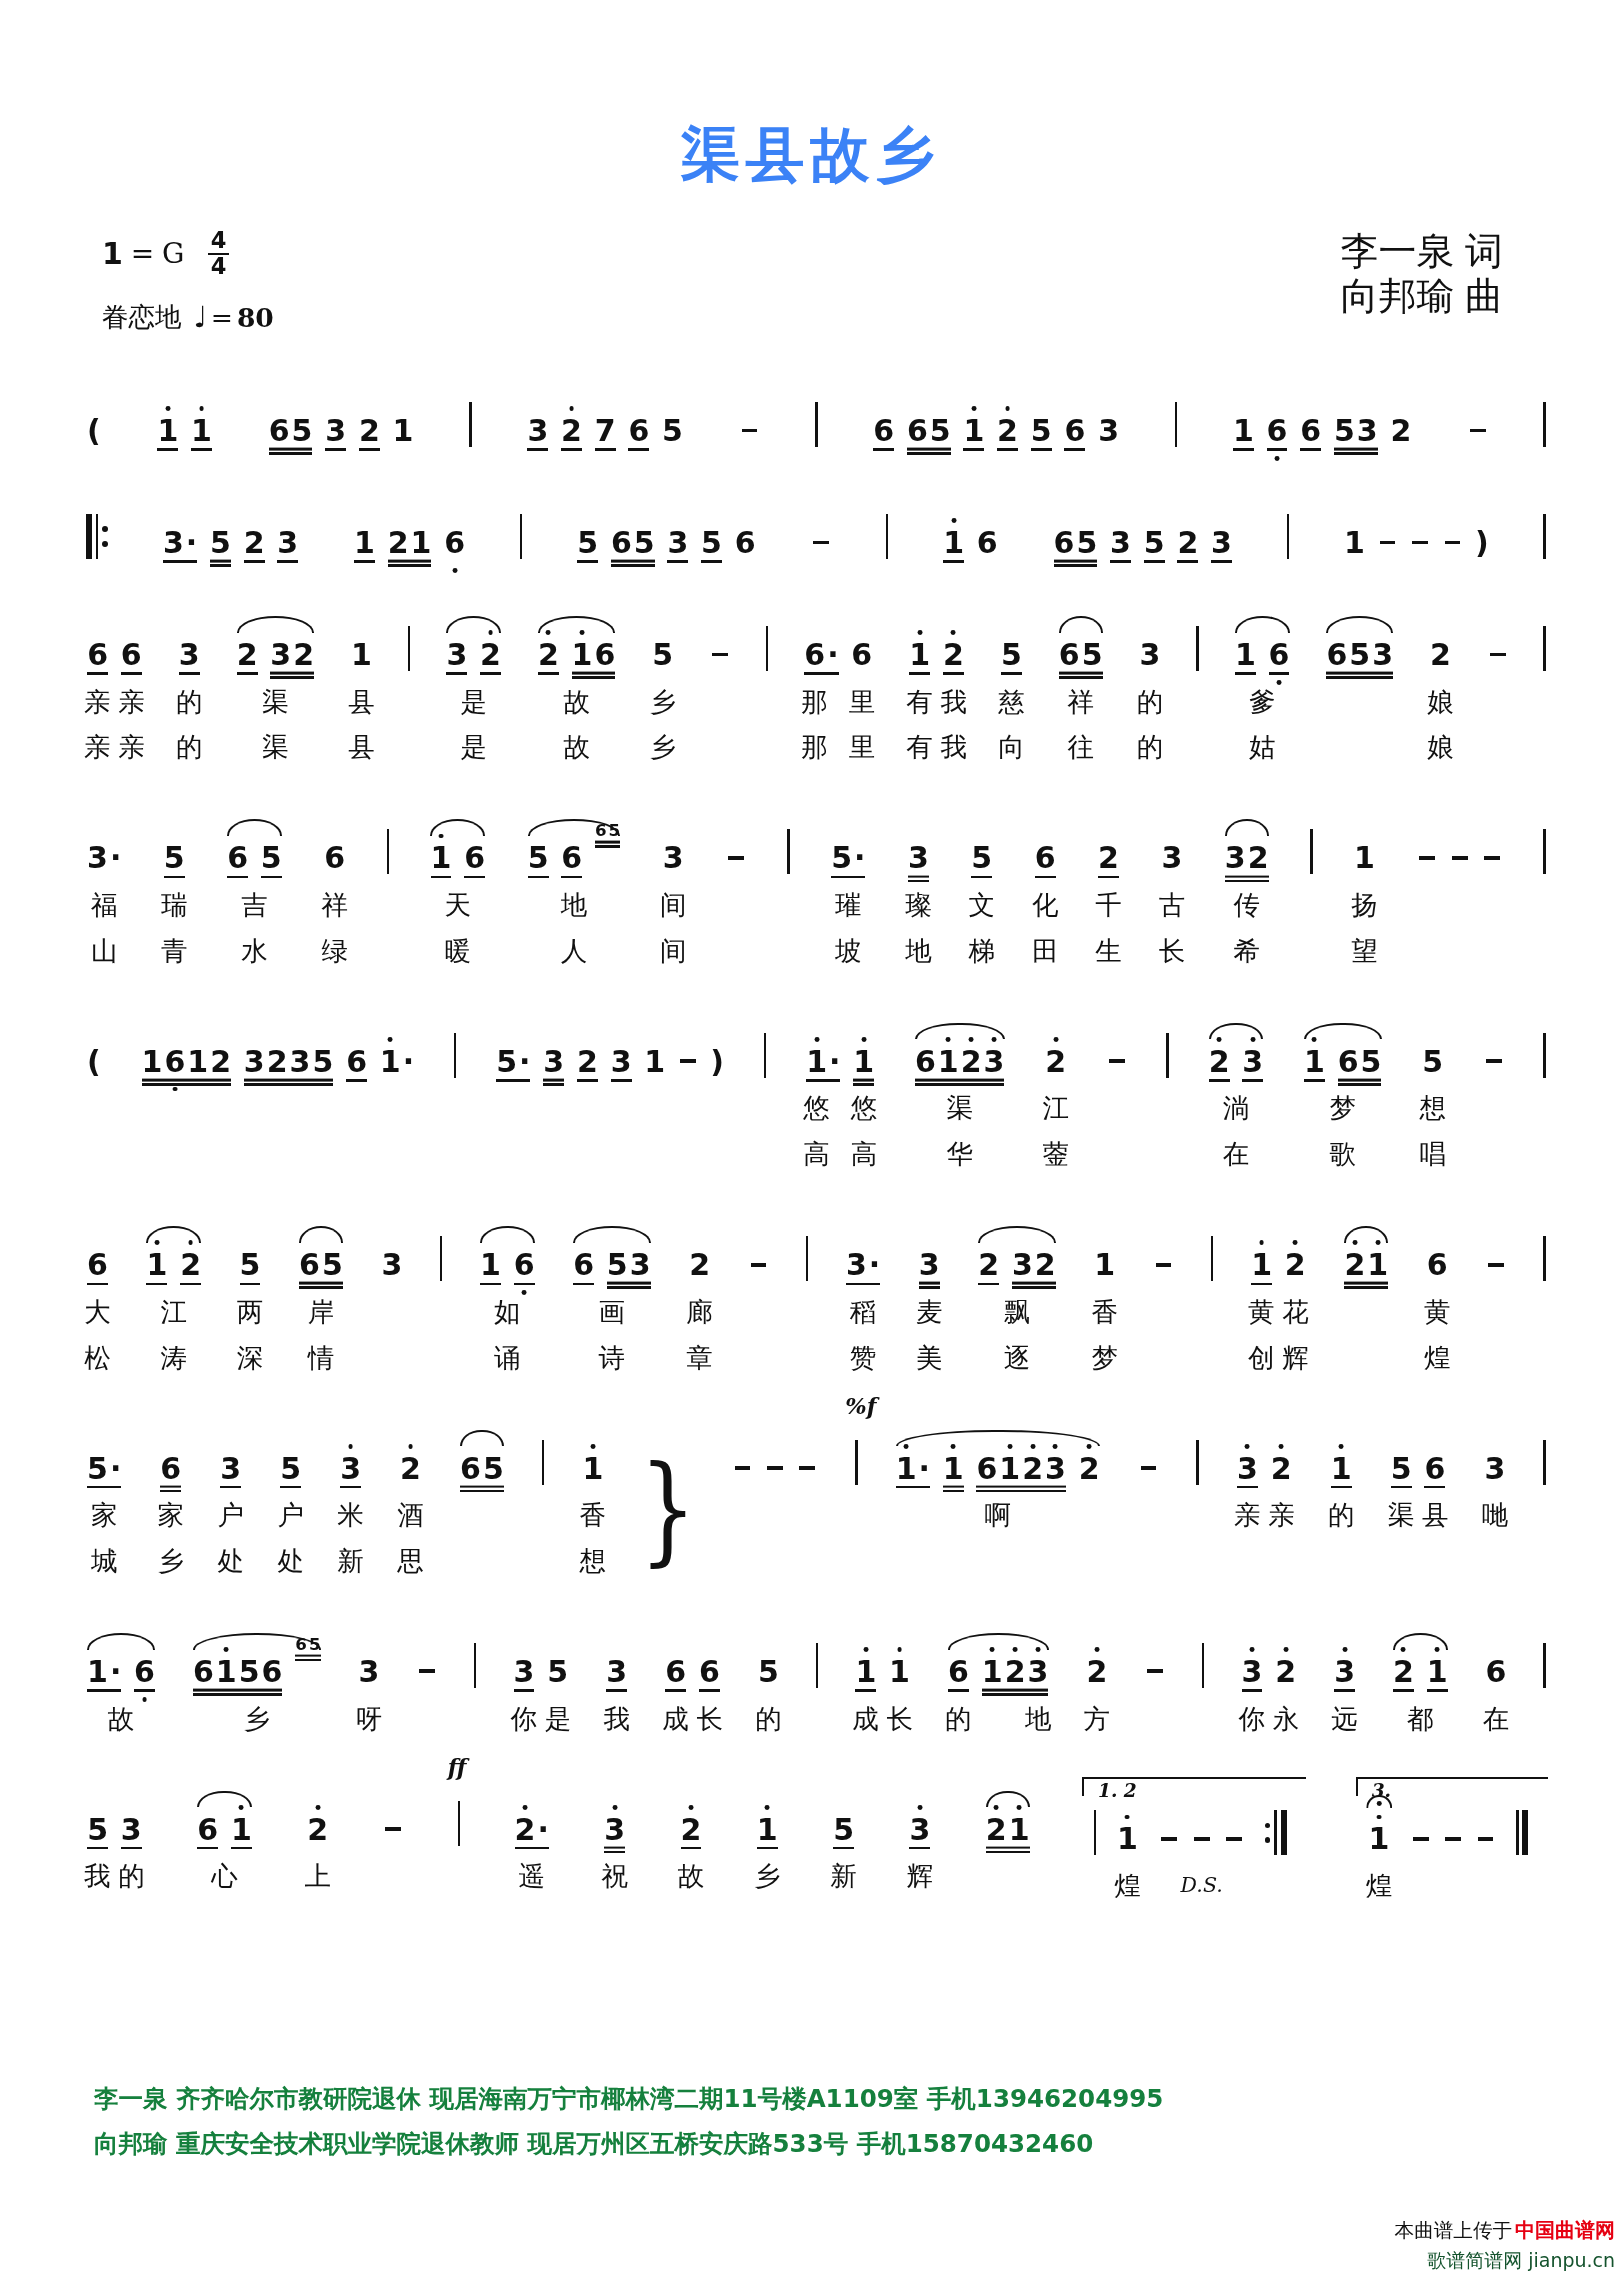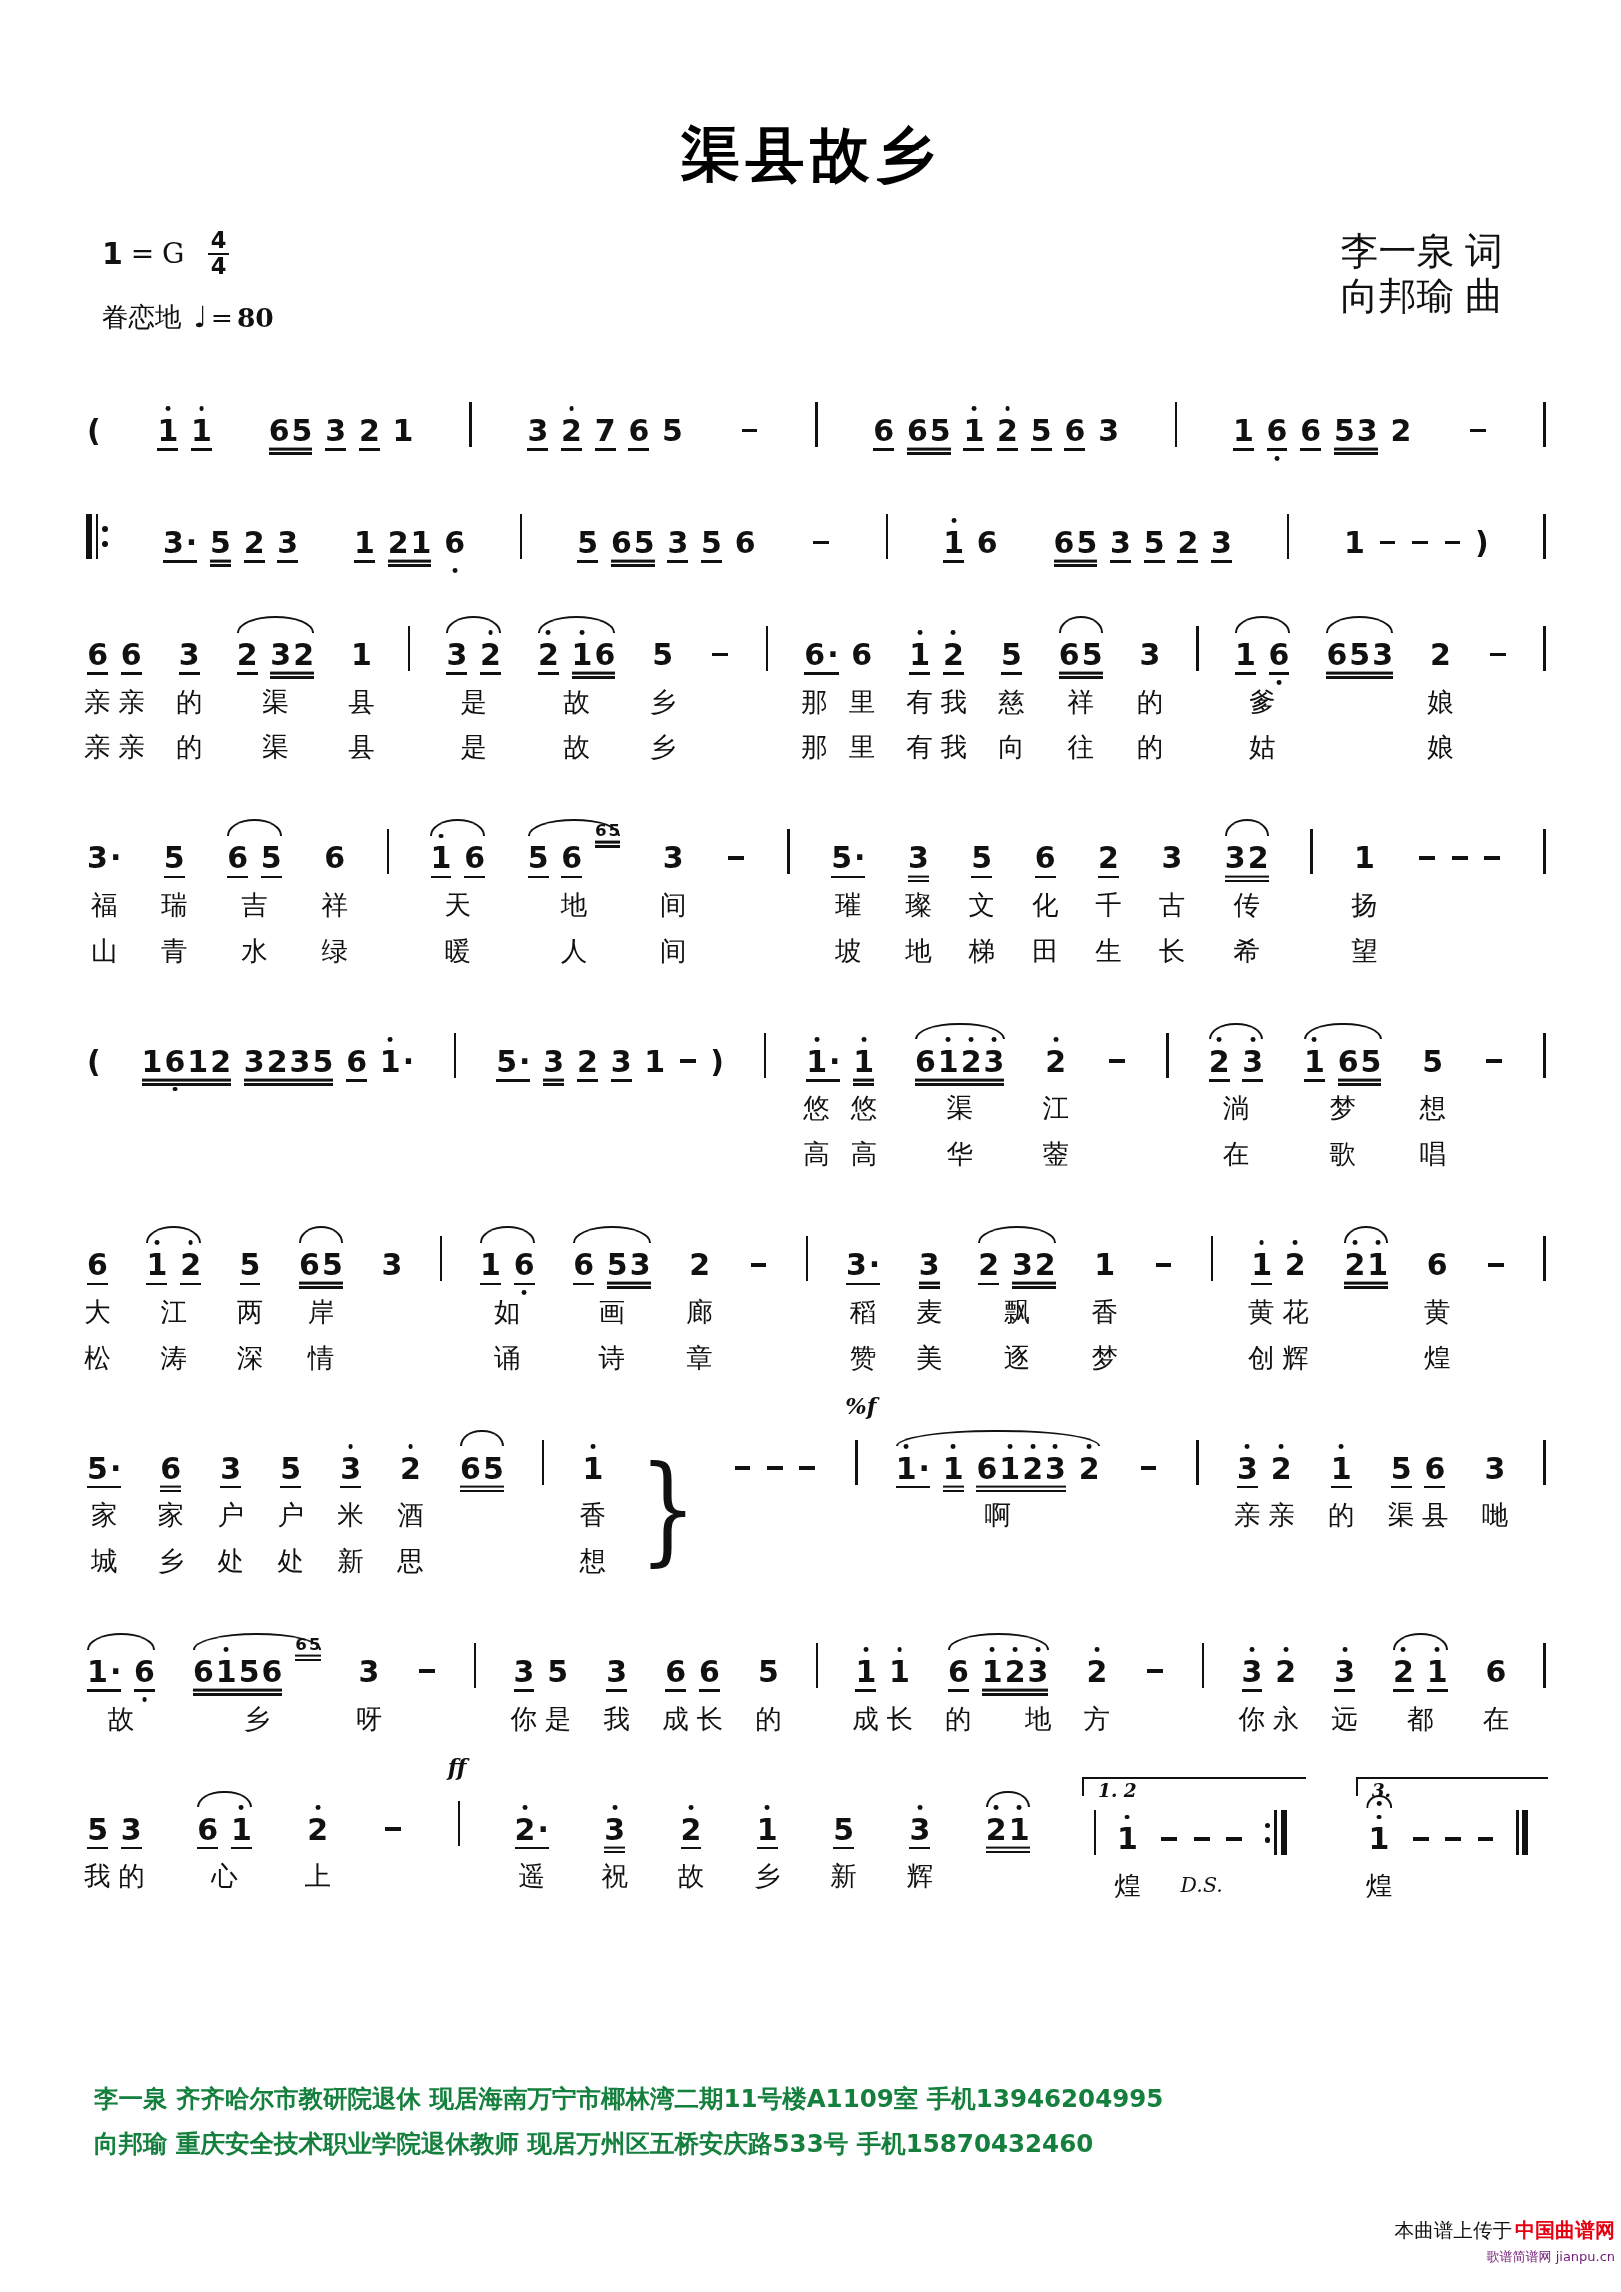--- a/index.html
+++ b/index.html
@@ -1,19 +1,19 @@
 <!DOCTYPE html>
 <html><head>
 <meta charset="utf-8">
 <style>
   html,body{margin:0;padding:0;background:#888;}
   .page{position:relative;width:1621px;height:2293px;background:#ffffff;margin:0 auto;
         font-family:"DejaVu Sans",sans-serif;color:#111;overflow:hidden;}
   .title{margin:0;padding-top:116px;text-align:center;font-size:59px;font-weight:bold;
-         letter-spacing:5.9px;color:#000000;font-family:"DejaVu Sans",sans-serif;}
+         letter-spacing:5.9px;color:#3b82f6;font-family:"DejaVu Sans",sans-serif;}
   .headrow{display:flex;justify-content:space-between;align-items:flex-start;
            padding:33px 118px 0 102px;}
   .keyline{font-size:28px;display:flex;align-items:center;gap:7.8px;}
   .knum{font-weight:bold;font-size:30px;}
   .kkey{font-family:"DejaVu Serif",serif;}
   .frac{display:inline-flex;flex-direction:column;align-items:center;margin-left:15.7px;
         font-weight:bold;font-size:22.5px;line-height:23.5px;}
   .frac .top{border-bottom:2px solid #111;padding:0 2.9px;}
   .tempoline{margin-top:21px;font-size:26.5px;display:flex;align-items:center;gap:3.9px;
              font-family:"DejaVu Serif",serif;}
@@ -60,21 +60,21 @@
   .ferm{position:absolute;top:-27.4px;left:50%;transform:translateX(-50%);width:21.6px;height:10.8px;
         border:2.5px solid #111;border-bottom:none;border-radius:50% 50% 0 0/100% 100% 0 0;}
   .ferm::after{content:"";position:absolute;left:50%;top:3.9px;transform:translateX(-50%);
         width:4.9px;height:4.9px;border-radius:50%;background:#111;}
   .footer{position:absolute;left:94px;top:2076px;}
   .fline{color:#15803d;font-weight:bold;font-size:24.5px;line-height:45px;
          font-family:"DejaVu Sans",sans-serif;}
   .uploader{position:absolute;right:5.9px;top:2217px;text-align:right;}
   .uprow{font-size:19.6px;color:#111;display:flex;align-items:center;gap:3px;justify-content:flex-end;}
   .sitename{color:#e60012;font-weight:bold;font-size:20px;font-family:"DejaVu Serif",serif;}
-  .sitesub{color:#701a75;font-size:13px;margin-top:3.9px;}
+  .sitesub{color:#14532d;font-size:19px;margin-top:3.9px;}
 </style>
 </head>
 <body>
 
 <div class="page">
   <h1 class="title">渠县故乡</h1>
 
   <div class="headrow">
     <div class="keyblock">
       <div class="keyline">

